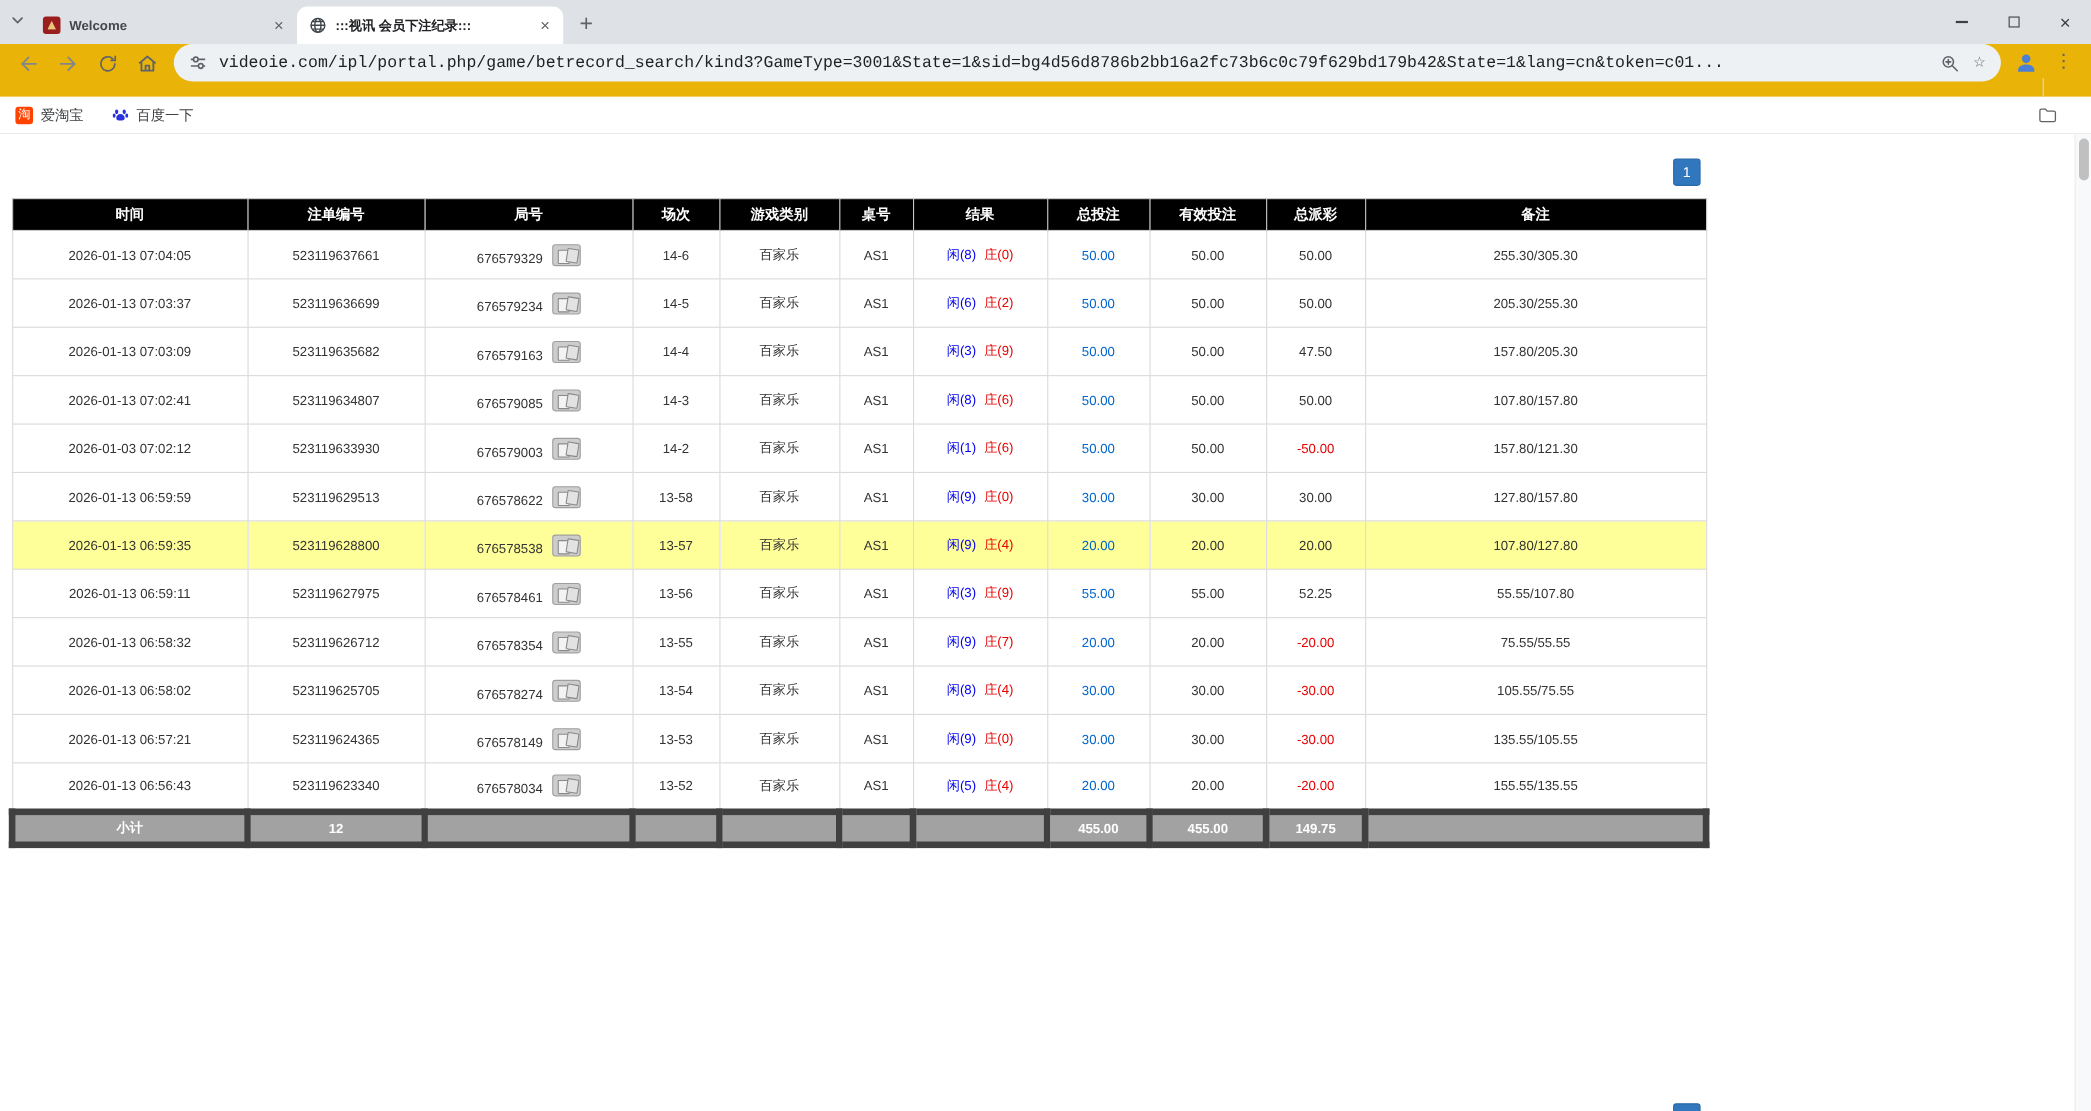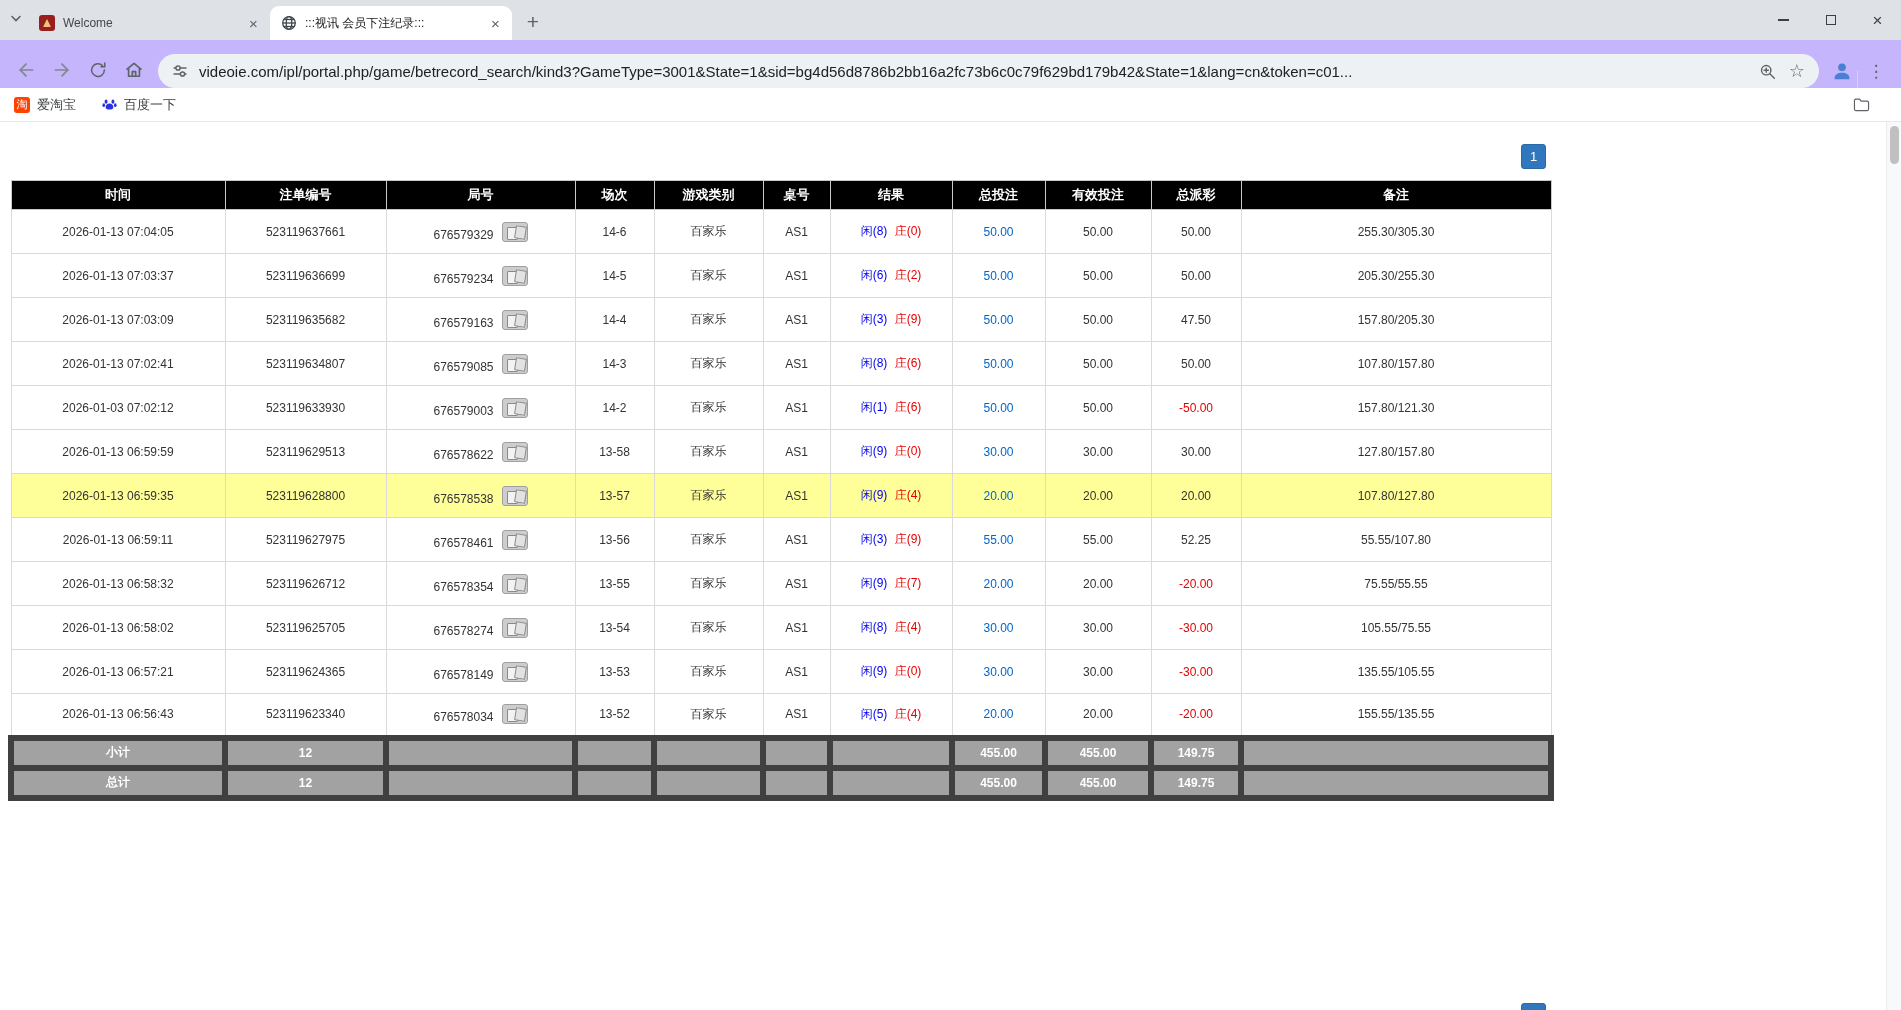--- a/index.html
+++ b/index.html
@@ -10,36 +10,36 @@
     background:#fff; overflow:hidden; position:relative; color:#202124;
   }
 
   
   .tabstrip { height:40px; background:#dee1e6; display:flex; align-items:flex-end; position:relative; padding-left:28px; }
   .tab-chevron { position:absolute; left:10px; top:15px; line-height:0; cursor:pointer; }
   .tab { width:242px; height:34px; display:flex; align-items:center; gap:8px; padding:0 8px 0 11px;
          border-radius:9px 9px 0 0; font-size:12px; color:#45474a; position:relative; cursor:pointer; }
   .tab.inactive::after { content:""; position:absolute; right:-1px; top:9px; height:17px; width:1px; background:#9aa0a6; }
   .tab.active { background:#fff; color:#202124; }
-  .tab-title { flex:1; white-space:nowrap; overflow:hidden; }
+  .tab-title { flex:1; white-space:nowrap; overflow:hidden;font-weight:bold; }
   .tab-close { width:17px; height:17px; border-radius:50%; display:flex; align-items:center; justify-content:center;
                color:#5f6368; font-size:15px; line-height:1; flex:none; cursor:pointer; }
   .favicon { width:16px; height:16px; flex:none; line-height:0; }
   .fav-welcome { background:#9b1e1e; border-radius:3px; position:relative; }
   .fav-welcome::after { content:""; position:absolute; left:4px; top:4px; width:8px; height:8px;
                         background:#e8c77a; border-radius:1px; clip-path:polygon(50% 0,100% 100%,0 100%); }
   .newtab { width:28px; height:28px; margin:0 0 4px 7px; display:flex; align-items:center; justify-content:center;
             font-size:21px; color:#5f6368; cursor:pointer; }
   .win-controls { position:absolute; right:0; top:0; height:40px; display:flex; }
   .win-btn { width:47px; height:40px; display:flex; align-items:center; justify-content:center; cursor:pointer; }
   .min-glyph { width:11px; height:1.5px; background:#3c4043; display:block; }
   .max-glyph { width:10px; height:10px; border:1.4px solid #3c4043; display:block; }
   .close-glyph { font-size:17px; color:#3c4043; line-height:1; }
 
-  .toolbar { height:48px; background:#c4b5fd; display:flex; align-items:flex-end; padding:0 8px; }
+  .toolbar { height:48px; background:#eab308; display:flex; align-items:flex-start; padding:0 8px;font-family:Liberation Mono, monospace; }
   .nav-btn { width:36px; height:36px; display:flex; align-items:center; justify-content:center; border-radius:50%;
              cursor:pointer; flex:none; line-height:0; }
   .omnibox { flex:1; height:34px; background:#eef1f4; border-radius:17px; display:flex; align-items:center;
              padding:0 14px; margin:0 6px; min-width:0; cursor:text; }
   .omni-site-icon { flex:none; margin-right:11px; line-height:0; }
   .url-text { flex:1; font-size:15px; color:#202124; white-space:nowrap; overflow:hidden; }
   .omni-right { display:flex; align-items:center; gap:13px; flex:none; margin-left:12px; }
   .star-glyph { font-size:18px; color:#5f6368; line-height:1; cursor:pointer; }
   .profile-btn, .menu-btn { width:34px; height:34px; display:flex; align-items:center; justify-content:center;
                             flex:none; cursor:pointer; line-height:0; }
@@ -515,33 +515,20 @@
     <td></td>
     <td></td>
     <td></td>
     <td></td>
     <td></td>
     <td>455.00</td>
     <td>455.00</td>
     <td>149.75</td>
     <td></td>
   </tr>
-        <tr class="foot">
-    <td>总计</td>
-    <td>12</td>
-    <td></td>
-    <td></td>
-    <td></td>
-    <td></td>
-    <td></td>
-    <td>455.00</td>
-    <td>455.00</td>
-    <td>149.75</td>
-    <td></td>
-  </tr>
       </tbody>
   </table>
 
   <div class="pager bottom">1</div>
 
   <div class="scrollbar">
     <div class="scroll-thumb"></div>
   </div>
 </div>
 

